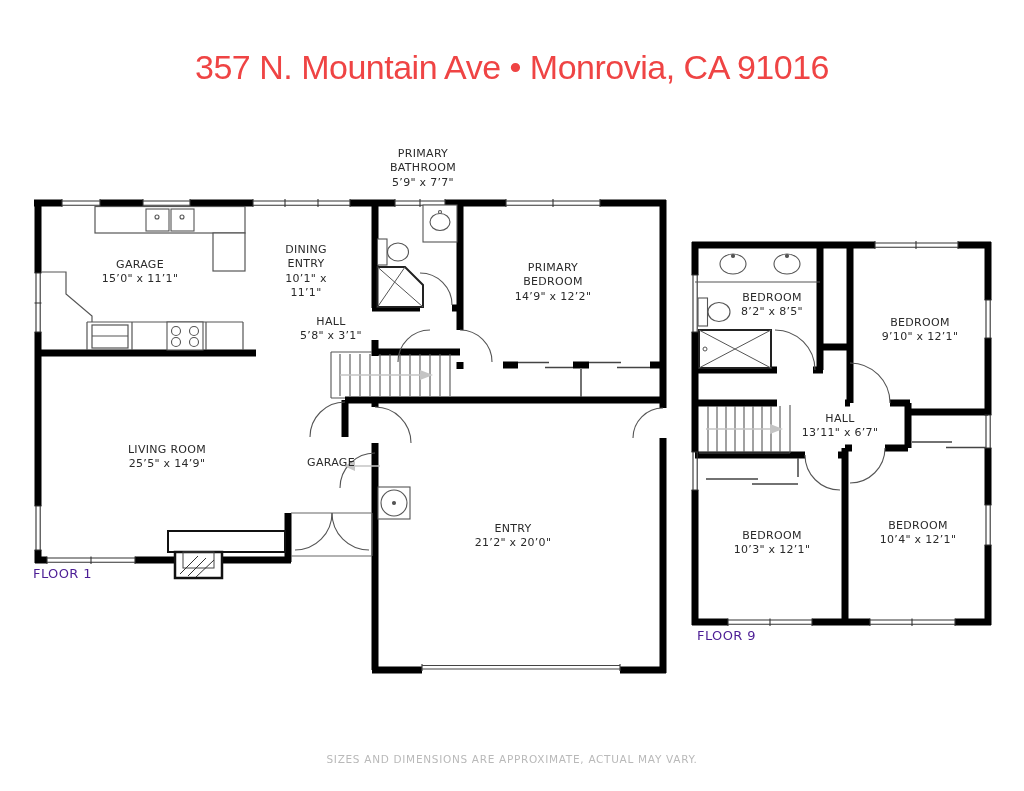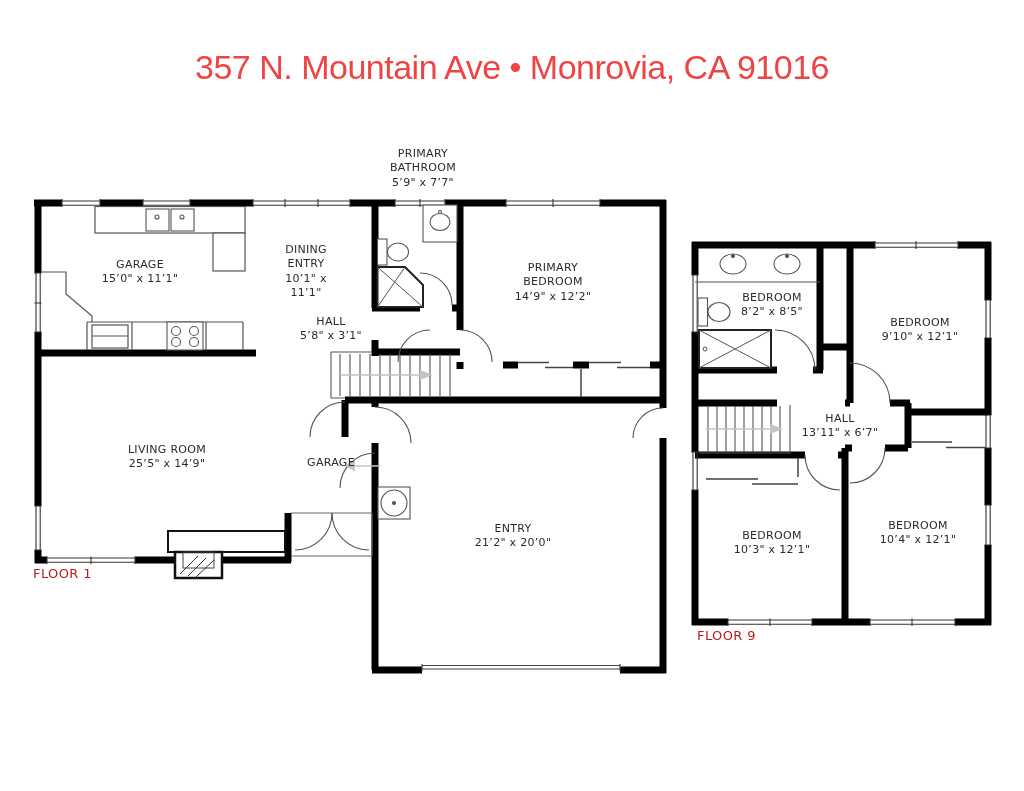--- a/index.html
+++ b/index.html
@@ -5,21 +5,21 @@
   html,body{margin:0;padding:0;background:#fff;}
   .page{position:relative;width:1024px;height:791px;background:#fff;overflow:hidden;
         font-family:"DejaVu Sans",sans-serif;}
   .title{position:absolute;left:0;top:48px;width:100%;text-align:center;
          font-family:"Liberation Sans",sans-serif;font-size:34px;font-weight:400;
          color:#ef4444;letter-spacing:-0.5px;}
   svg{position:absolute;left:0;top:0;}
   .room-label{position:absolute;transform:translate(-50%,-50%);text-align:center;
          color:#2a2a2a;font-size:11px;letter-spacing:0.3px;line-height:1.3;}
   .room-label .rn{white-space:pre-line;}
-  .floor-tag{position:absolute;font-size:13px;color:#b91c1c;letter-spacing:0.4px;}
+  .floor-tag{position:absolute;font-size:13px;color:#4c1d95;letter-spacing:0.4px;}
   .disclaimer{position:absolute;left:0;top:753px;width:100%;text-align:center;
          font-size:10.5px;color:#b9b9b9;letter-spacing:0.7px;}
 </style>
 </head>
 <body>
 
 <div class="page">
 
   <div class="title">357 N. Mountain Ave • Monrovia, CA 91016</div>
 
@@ -263,14 +263,15 @@
     <div class="rd">10’3" x 12’1"</div>
   </div>
   <div class="room-label" style="left:918px;top:533px;width:110px">
     <div class="rn">BEDROOM</div>
     <div class="rd">10’4" x 12’1"</div>
   </div>
 
   <div class="floor-tag" style="left:33px;top:566px">FLOOR 1</div>
   <div class="floor-tag" style="left:697px;top:628px">FLOOR 9</div>
 
+  <div class="disclaimer">SIZES AND DIMENSIONS ARE APPROXIMATE, ACTUAL MAY VARY.</div>
 
 </div>
 
 </body></html>

